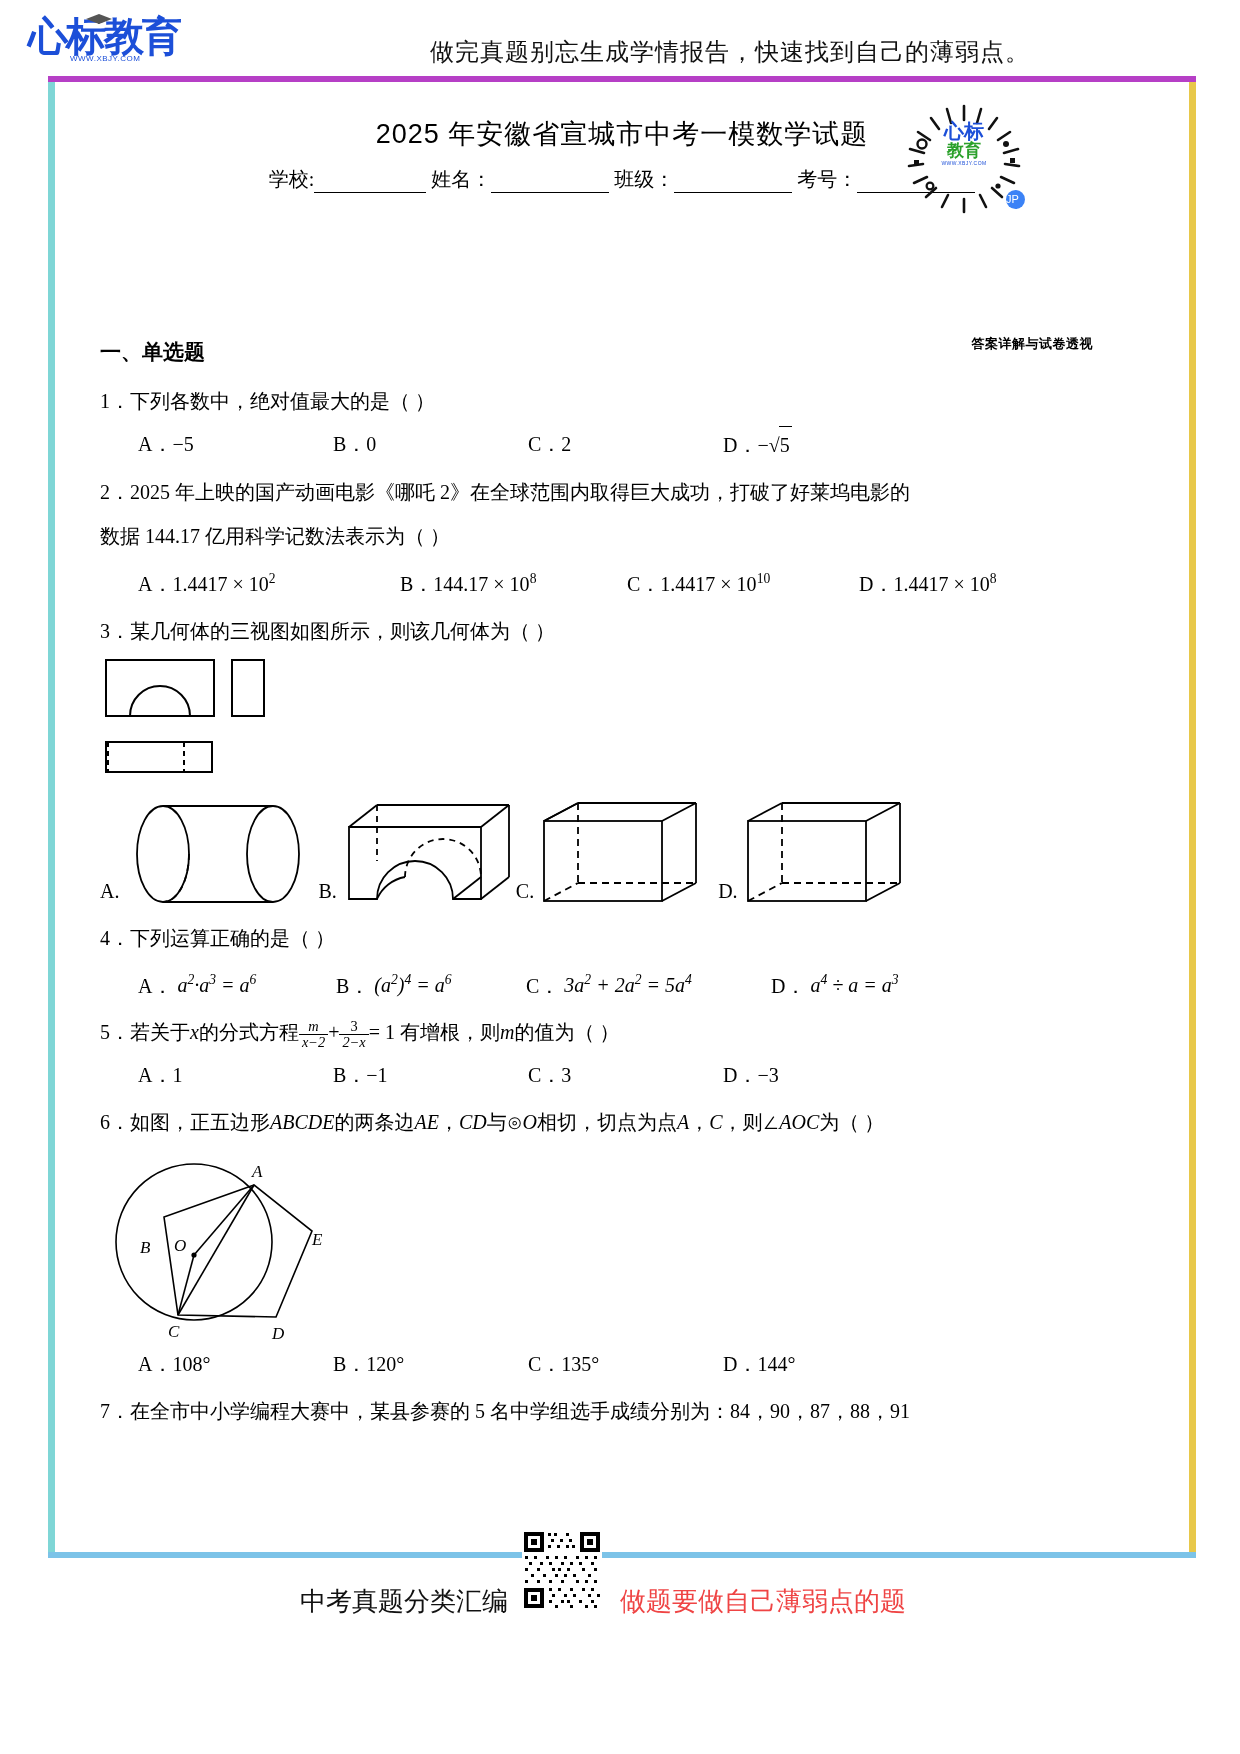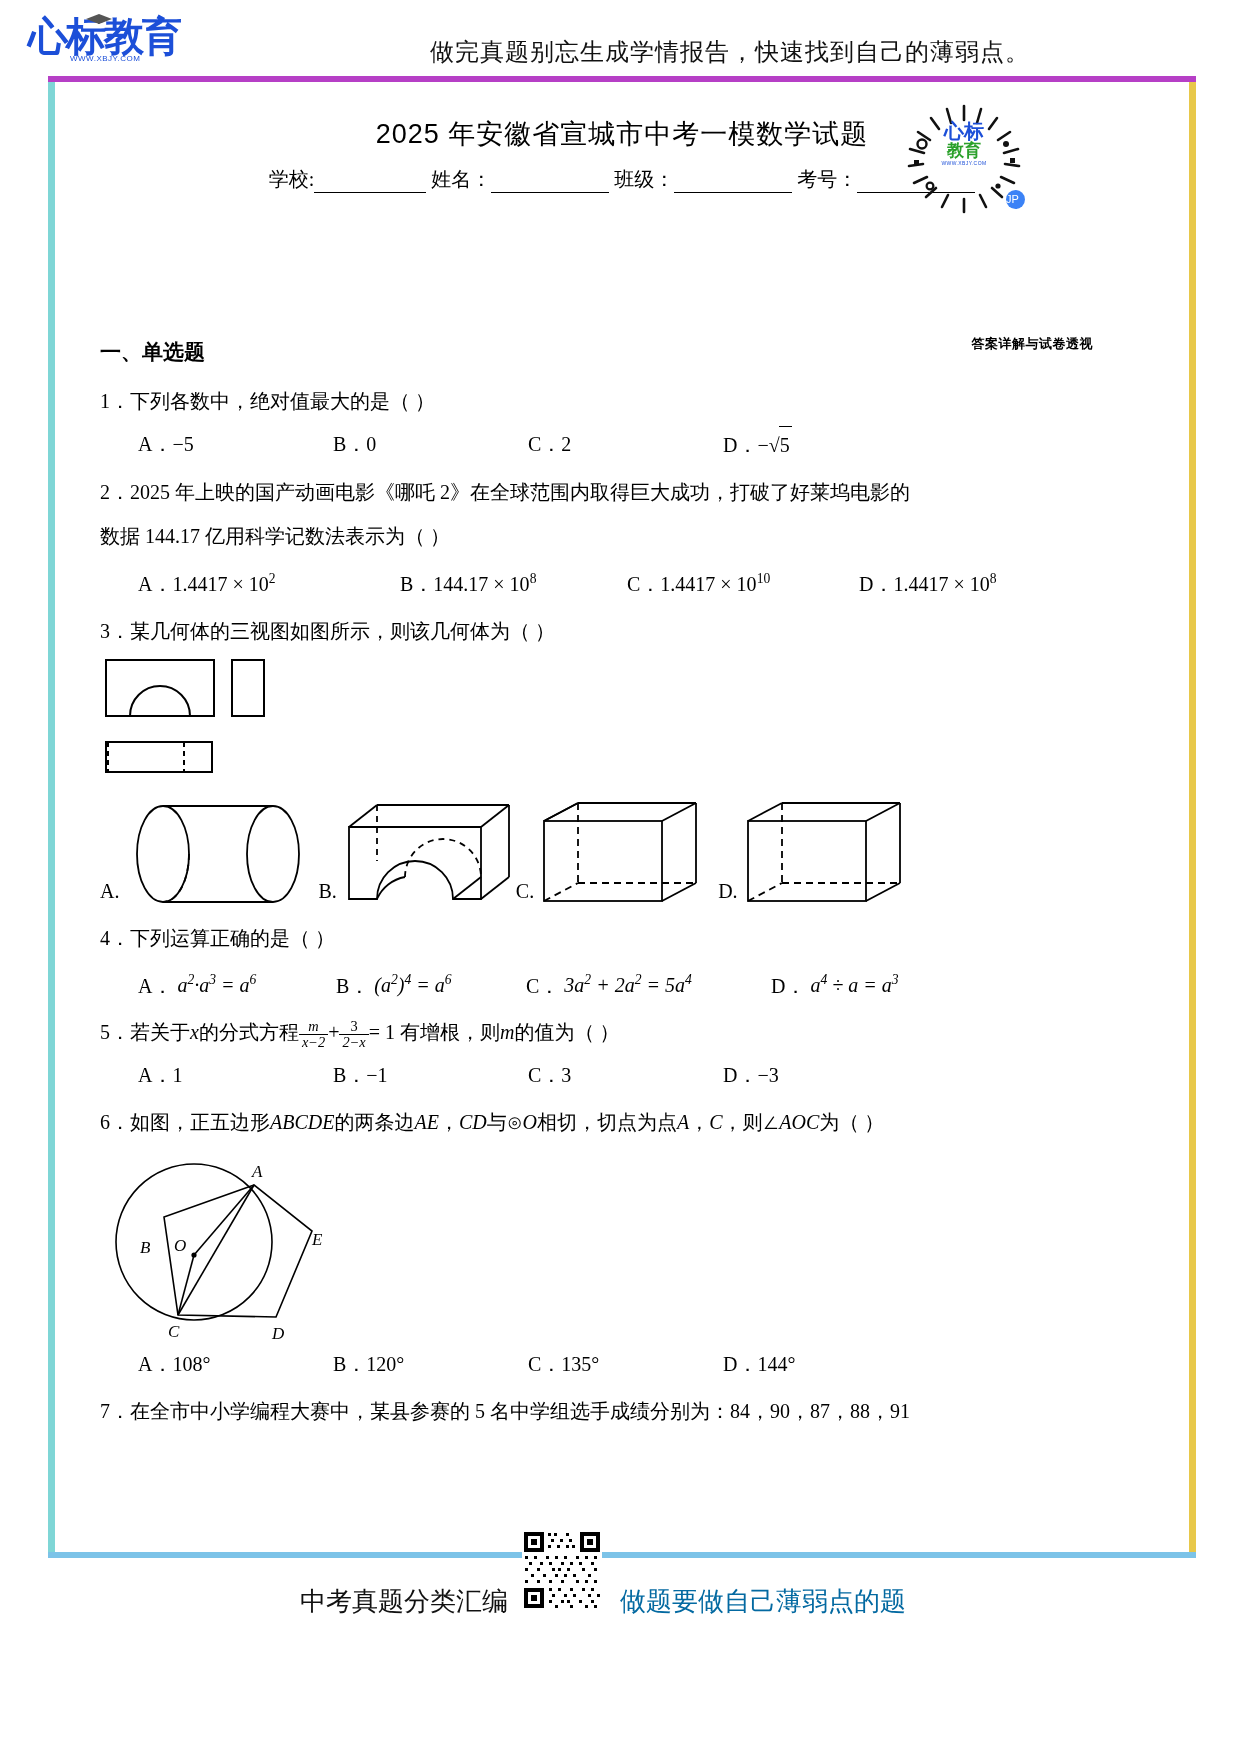--- a/index.html
+++ b/index.html
@@ -154,21 +154,21 @@
   }
   #footer-qr {
     position:absolute; left:522px; top:-54px; width:80px; height:80px;
   }
   #footer-left {
     position:absolute; left:300px; top:0; font-family:"Liberation Sans", sans-serif;
     font-size:26px; color:#111; white-space:nowrap;
   }
   #footer-right {
     position:absolute; left:620px; top:0; font-family:"Liberation Sans", sans-serif;
-    font-size:26px; color:#0369a1; white-space:nowrap;
+    font-size:26px; color:#ef4444; white-space:nowrap;
   }
 </style>
 </head>
 <body>
 
 <div id="masthead">
 
   <div id="brand-logo">
     <svg class="cap" viewBox="0 0 26 12">
       <polygon points="13,0 26,5 13,10 0,5" fill="#555"></polygon>

